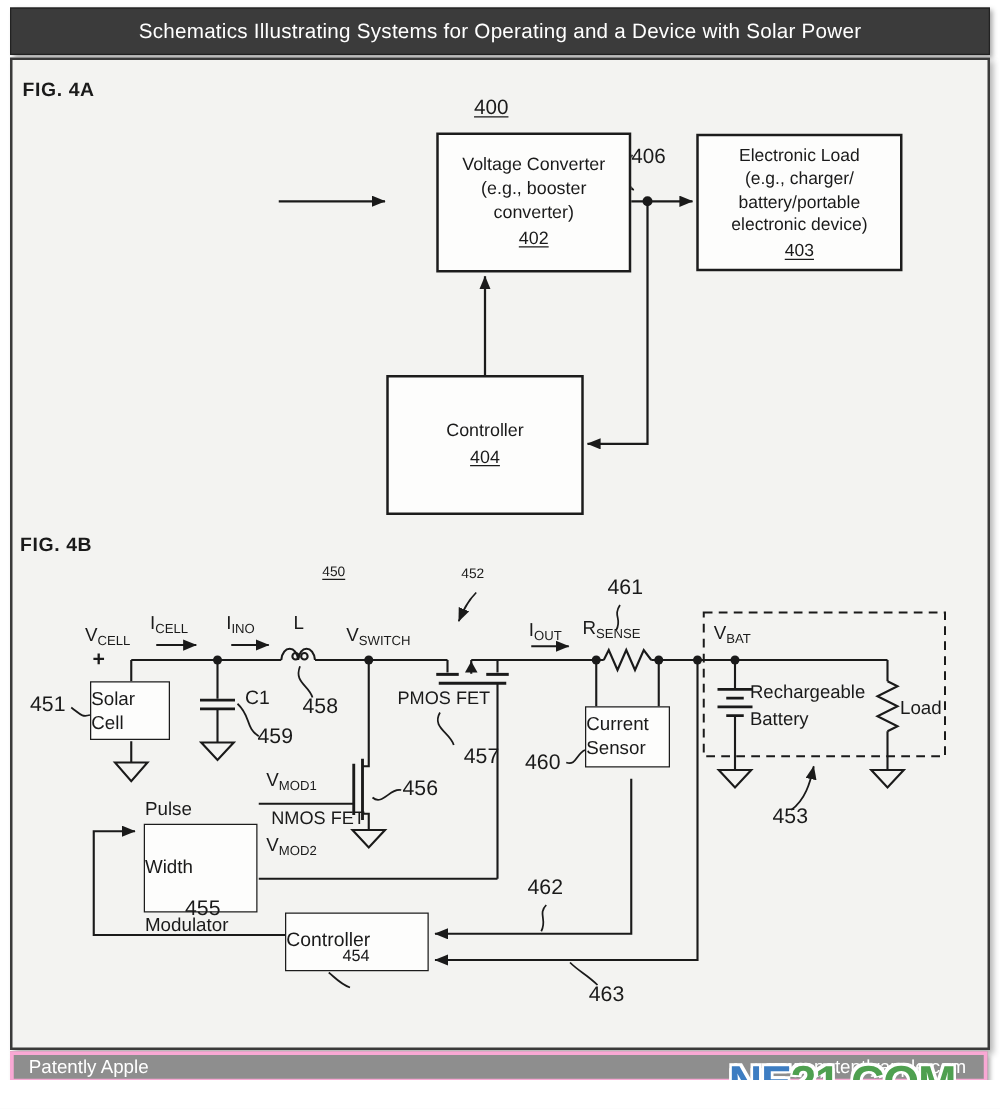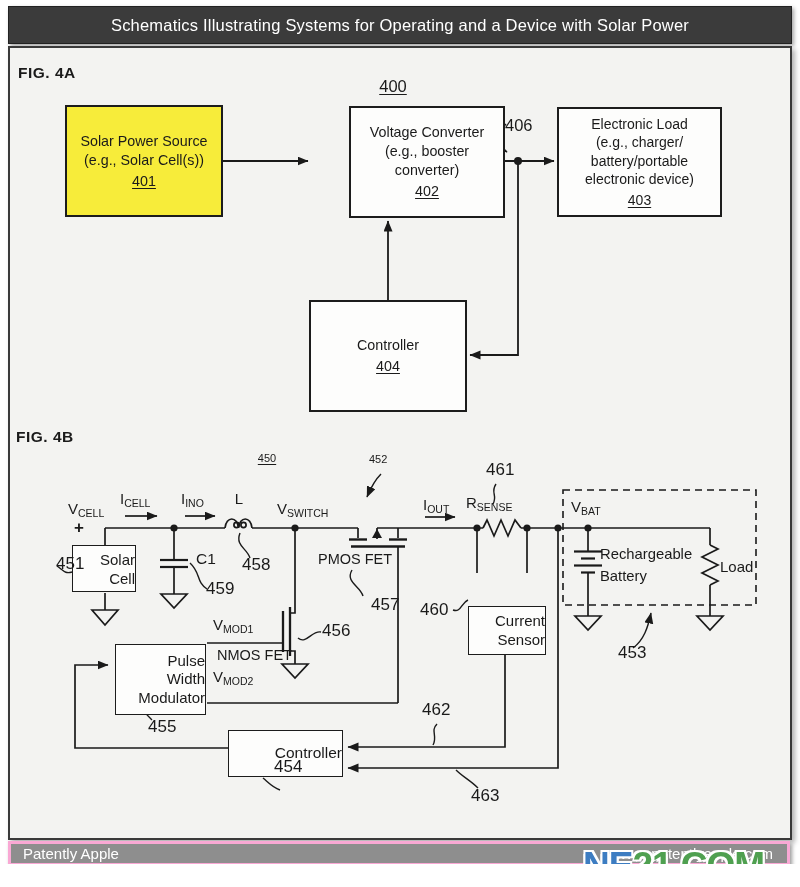--- a/index.html
+++ b/index.html
@@ -28,21 +28,21 @@
   .fig-label{font-weight:bold;font-size:15.5px;letter-spacing:.5px;}
   .refnum{font-size:16.5px;}
   .refnum.u, .ref{text-decoration:underline;text-underline-offset:2px;}
   
   .block{border:2px solid #1c1c1c;background:#fdfdfc;display:flex;flex-direction:column;
     align-items:center;justify-content:center;text-align:center;font-size:14.3px;line-height:19px;}
   .block .ref{margin-top:2px;}
   .yellow{background:var(--highlight-yellow,#f7ec3a);}
   
   .sbox{border:1.8px solid #1c1c1c;background:#fdfdfc;display:flex;flex-direction:column;
-    align-items:flex-end;justify-content:center;text-align:center;font-size:15px;line-height:18.5px;}
+    align-items:flex-start;justify-content:center;text-align:center;font-size:15px;line-height:18.5px;}
   
   .sig{font-size:15px;white-space:nowrap;}
   .sig sub{font-size:10.5px;vertical-align:-3px;letter-spacing:0;}
   .plain{font-size:15px;white-space:nowrap;}
   svg{position:absolute;left:0;top:0;}
 </style>
 </head>
 <body>
 
 <div id="page">
@@ -177,25 +177,20 @@
       <circle cx="527" cy="528" r="3.6"></circle>
       <circle cx="558" cy="528" r="3.6"></circle>
       <circle cx="588" cy="528" r="3.6"></circle>
     </g>
   </svg>
 
   <div class="abs fig-label" style="left:18px;top:64px;">FIG. 4A</div>
   <div class="abs refnum u" style="left:368px;top:77px;width:50px;text-align:center;">400</div>
   <div class="abs refnum" style="left:505px;top:116px;">406</div>
 
-  <div class="abs block yellow" style="left:65px;top:105px;width:154px;height:108px;">
-    <div>Solar Power Source</div>
-    <div>(e.g., Solar Cell(s))</div>
-    <div class="ref">401</div>
-  </div>
 
   <div class="abs block" style="left:311px;top:106px;width:152px;height:108px;margin-left:38px;">
     <div>Voltage Converter</div>
     <div>(e.g., booster</div>
     <div>converter)</div>
     <div class="ref">402</div>
   </div>
 
   <div class="abs block" style="left:557px;top:107px;width:161px;height:106px;font-size:14px;line-height:18.5px;">
     <div>Electronic Load</div>
@@ -226,49 +221,49 @@
   <div class="abs sig" style="left:213px;top:616px;"><span>V</span><sub>MOD1</sub></div>
   <div class="abs plain" style="left:217px;top:647px;font-size:14.5px;">NMOS FET</div>
   <div class="abs sig" style="left:213px;top:668px;"><span>V</span><sub>MOD2</sub></div>
   <div class="abs plain" style="left:196px;top:550px;font-size:15.5px;">C1</div>
   <div class="abs plain" style="left:318px;top:551px;font-size:14.5px;">PMOS FET</div>
 
   <div class="abs sbox yellow" style="left:72px;top:545px;width:62px;height:45px;line-height:19px;">
     <div>Solar</div>
     <div>Cell</div>
   </div>
-  <div class="abs sbox" style="left:115px;top:644px;width:89px;height:69px;">
+  <div class="abs sbox" style="left:115px;top:659px;width:89px;height:69px;gap:28px;">
     <div>Pulse</div>
     <div>Width</div>
     <div>Modulator</div>
   </div>
-  <div class="abs sbox" style="left:468px;top:606px;width:66px;height:47px;padding-left:10px;">
+  <div class="abs sbox" style="left:468px;top:565px;width:66px;height:47px;">
     <div>Current</div>
     <div>Sensor</div>
   </div>
   <div class="abs sbox" style="left:228px;top:730px;width:113px;height:45px;font-size:15.5px;">
     <div>Controller</div>
   </div>
 
   <div class="abs plain" style="left:600px;top:543px;font-size:14.8px;line-height:22px;">
     <div>Rechargeable</div>
     <div>Battery</div>
   </div>
   <div class="abs plain" style="left:720px;top:558px;">Load</div>
 
-  <div class="abs refnum" style="left:24px;top:554px;font-size:17px;margin-left:32px;">451</div>
+  <div class="abs refnum" style="left:24px;top:554px;font-size:17px;">451</div>
   <div class="abs refnum" style="left:242px;top:555px;font-size:17px;">458</div>
   <div class="abs refnum" style="left:206px;top:579px;font-size:17px;">459</div>
   <div class="abs refnum" style="left:356px;top:595px;font-size:17px;margin-left:15px;">457</div>
   <div class="abs refnum" style="left:322px;top:621px;font-size:17px;">456</div>
   <div class="abs refnum" style="left:420px;top:600px;font-size:17px;">460</div>
   <div class="abs refnum" style="left:486px;top:460px;font-size:17px;">461</div>
   <div class="abs refnum" style="left:618px;top:643px;font-size:17px;">453</div>
   <div class="abs refnum" style="left:148px;top:717px;font-size:17px;">455</div>
-  <div class="abs refnum" style="left:274px;top:757px;font-size:17px;">454</div>
+  <div class="abs refnum" style="left:274px;top:757px;font-size:13px;">454</div>
   <div class="abs refnum" style="left:422px;top:700px;font-size:17px;">462</div>
   <div class="abs refnum" style="left:471px;top:786px;font-size:17px;">463</div>
 
   <div class="abs" id="footer-bar">
     <span>Patently Apple</span>
     <span>www.patentlyapple.com</span>
   </div>
   <div class="abs" id="watermark">
     <span class="wm-blue">NE</span><span class="wm-green">21.COM</span>
   </div>

